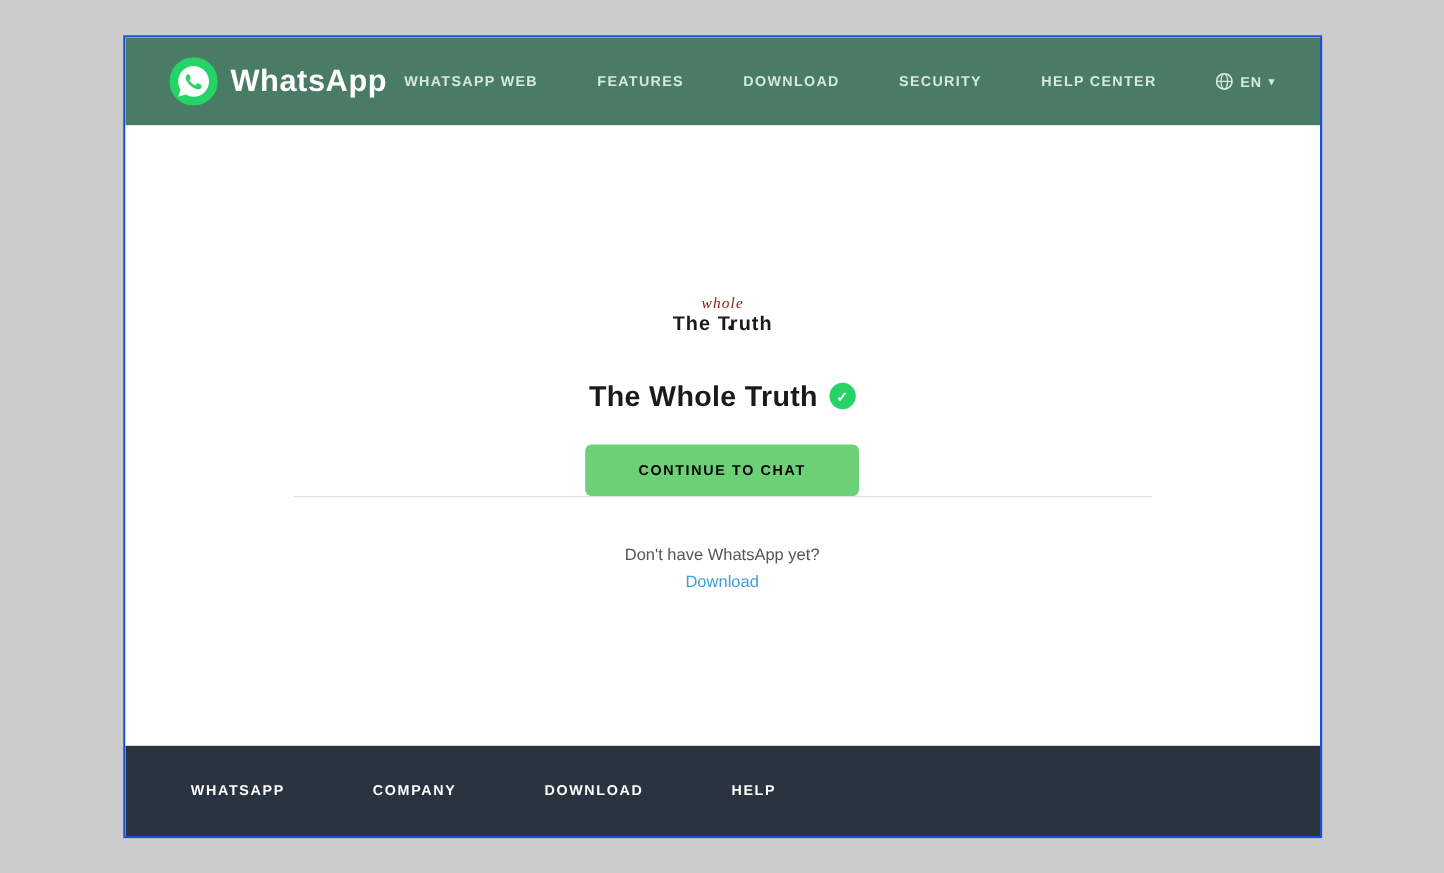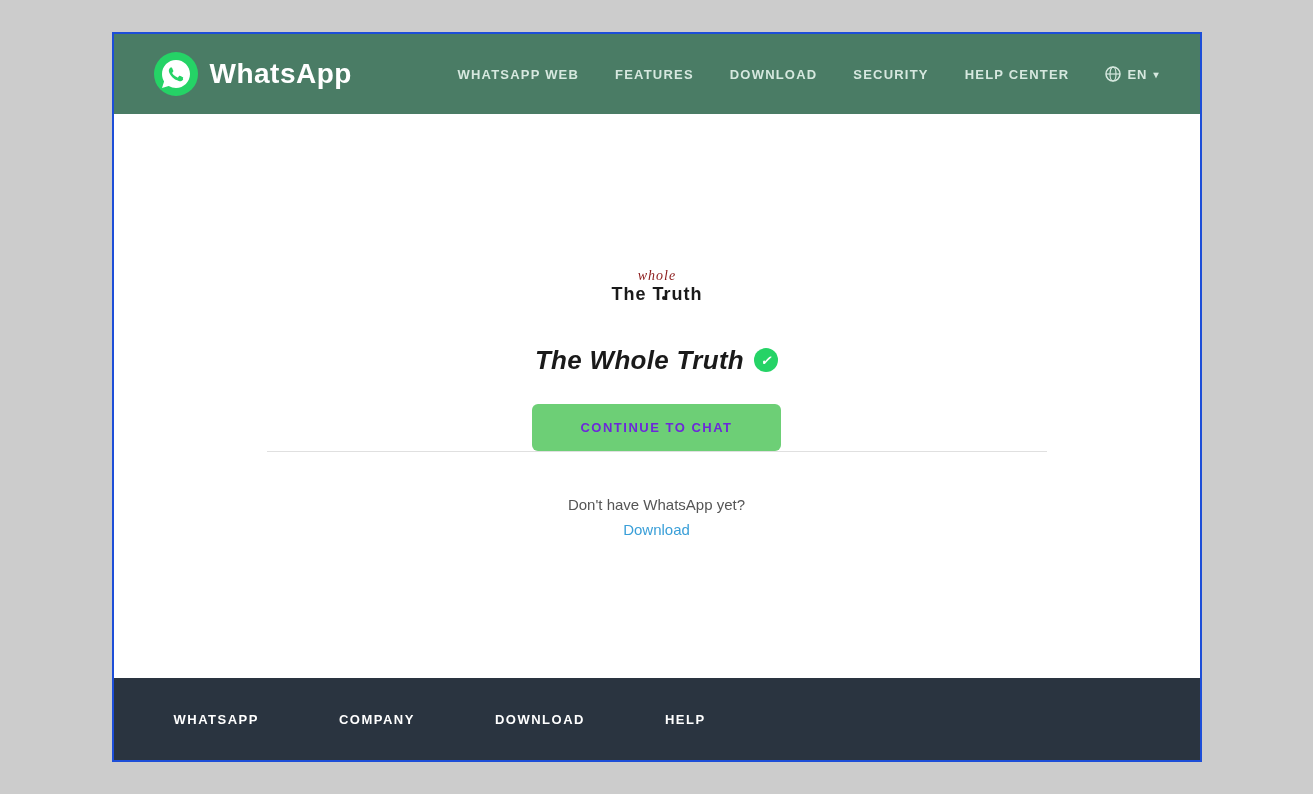--- a/index.html
+++ b/index.html
@@ -46,22 +46,21 @@
 
     .logo-text {
       color: #fff;
       font-size: 28px;
       font-weight: 600;
       letter-spacing: 0.5px;
     }
 
     .nav-links {
       display: flex;
-      align-items: center;
-      gap: 36px;
+      gap: 54px;
     }
 
     .nav-link {
       color: #d6e8df;
       font-size: 13px;
       font-weight: 600;
       letter-spacing: 1.2px;
       text-transform: uppercase;
       cursor: pointer;
       text-decoration: none;
@@ -87,21 +86,20 @@
       align-items: center;
       justify-content: center;
       padding: 60px 20px;
     }
 
     .brand-name-row {
       display: flex;
       align-items: center;
       gap: 10px;
       margin-bottom: 28px;
-      font-style: italic;
     }
 
     .brand-name {
       font-size: 26px;
       font-weight: 600;
       color: #1a1a1a;
       letter-spacing: 0.3px;
     }
 
     .verified-badge {
@@ -112,21 +110,21 @@
       display: flex;
       align-items: center;
       justify-content: center;
       color: #fff;
       font-size: 13px;
       font-weight: bold;
     }
 
     .continue-btn {
       background: #6dcf76;
-      color: #6d28d9;
+      color: #000000;
       border: none;
       border-radius: 6px;
       padding: 16px 48px;
       font-size: 13px;
       font-weight: 700;
       letter-spacing: 1.5px;
       text-transform: uppercase;
       cursor: pointer;
     }
 

